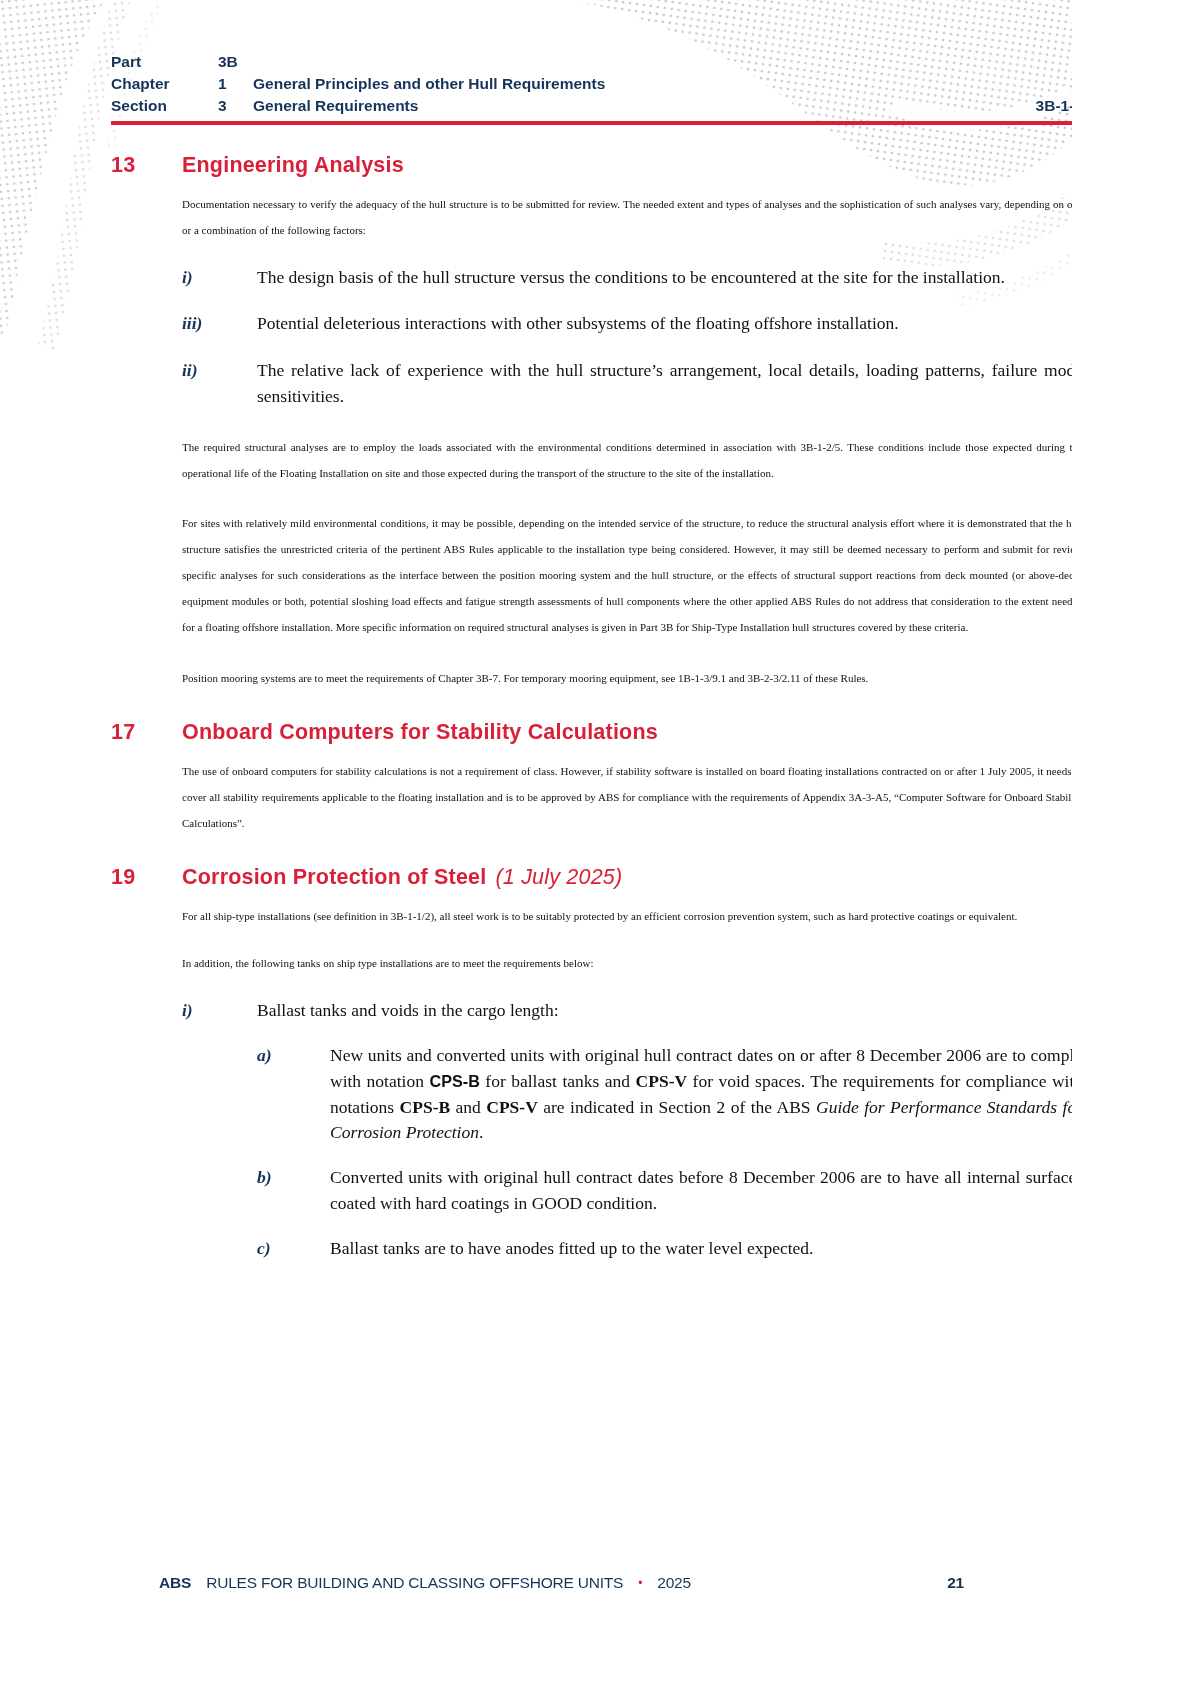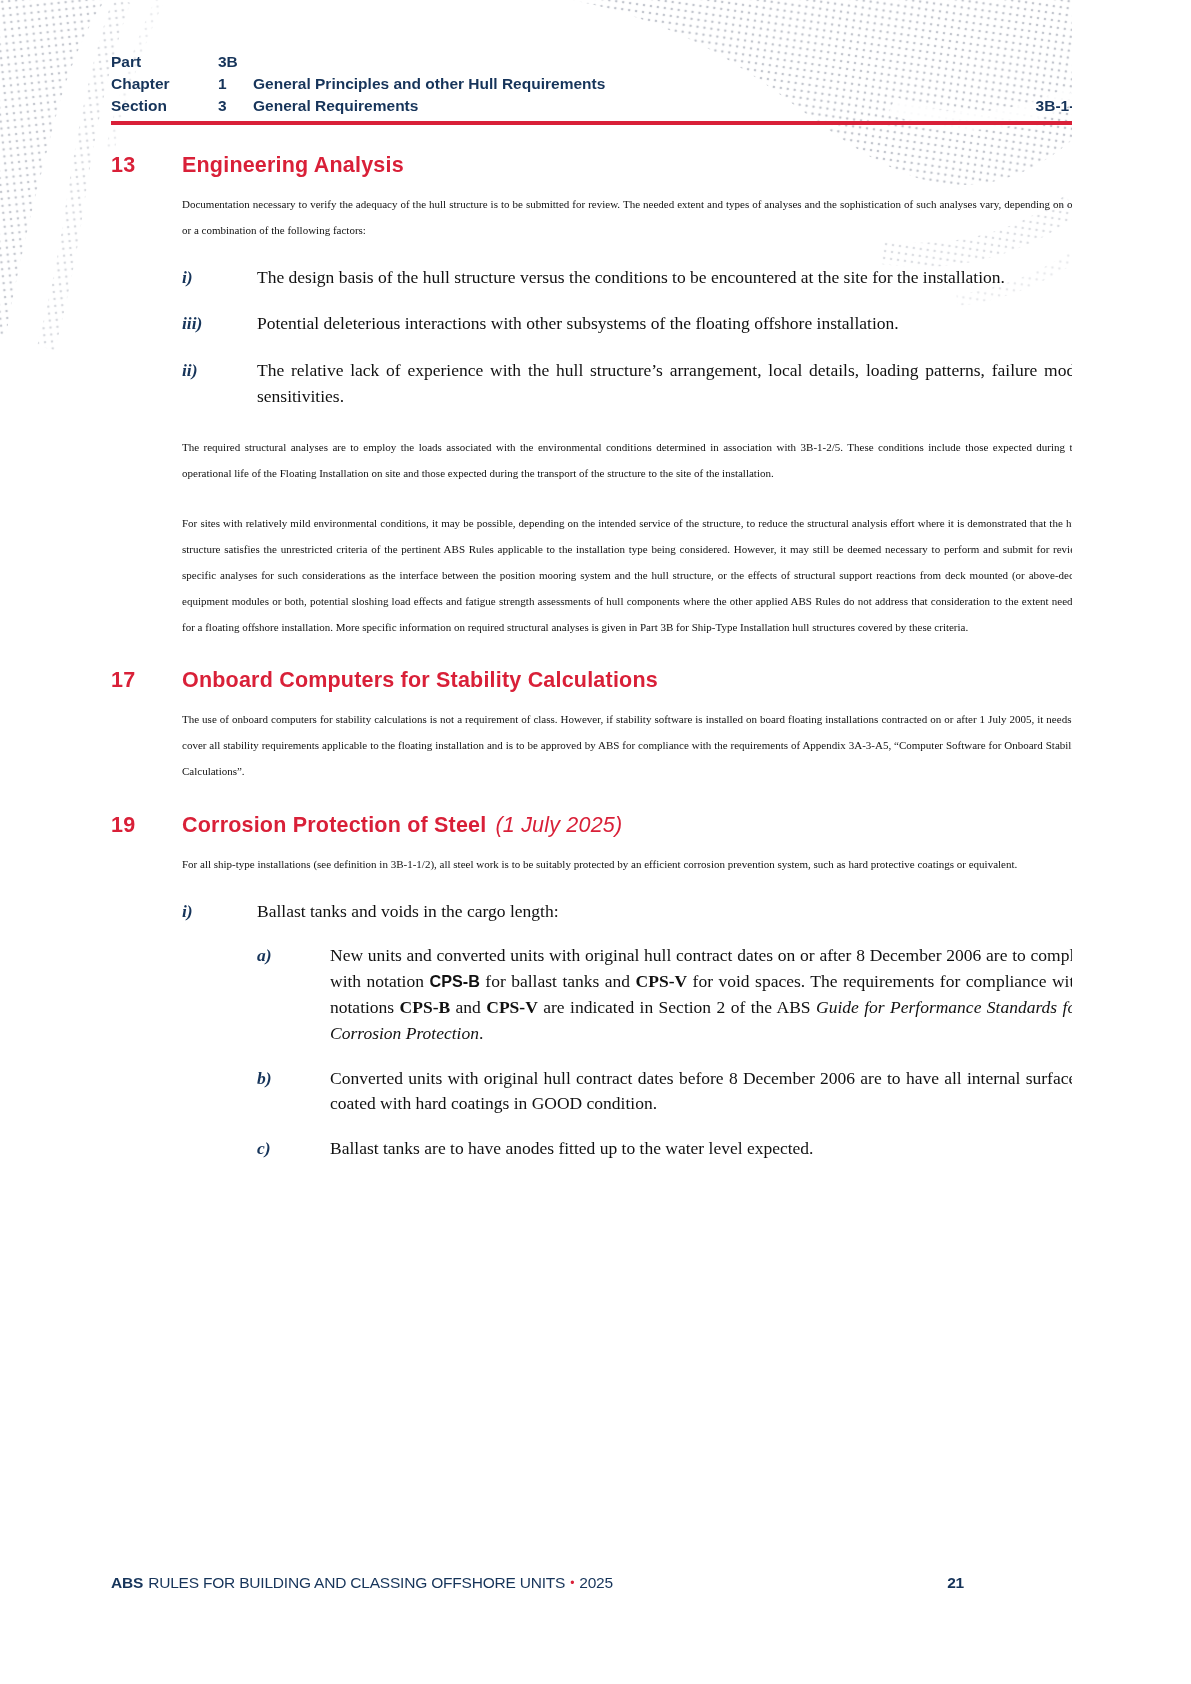--- a/index.html
+++ b/index.html
@@ -78,21 +78,21 @@
   
   .footer {
     position: absolute;
     left: 111px; right: 108px; top: 1574px;
     display: flex; justify-content: space-between; align-items: baseline;
     font-family: "Liberation Sans", sans-serif;
     font-size: 15.5px;
     letter-spacing: -0.2px;
     color: var(--navy, #16345a);
   }
-  .footer-left { display: flex; align-items: center; gap: 5px; }
+  .footer-left { display: flex; align-items: center; gap: 15px; margin-left: 48px; }
   .brand { font-weight: bold; }
   .bullet { color: var(--accent-red, #d92038); font-size: 12px; }
   .pageno { font-weight: bold; }
 </style>
 </head>
 <body>
 
 <div class="page">
 
   <svg class="deco deco-left" width="240" height="355" viewBox="0 0 240 355" aria-hidden="true">
@@ -157,20 +157,23 @@
         <div class="li">
           <span class="li-marker">ii)</span>
           <span class="li-text">The relative lack of experience with the hull structure’s arrangement, local details, loading patterns, failure mode sensitivities.</span>
         </div>
         <p class="para" style="margin-top:25px">The required structural analyses are to employ the loads associated with the environmental conditions determined in association with 3B-1-2/5. These conditions include those expected during the operational life of the Floating Installation on site and those expected during the transport of the structure to the site of the installation.</p>
         <p class="para" style="margin-top:25px">For sites with relatively mild environmental conditions, it may be possible, depending on the intended service of the structure, to reduce the structural analysis effort where it is demonstrated that the hull structure satisfies the unrestricted criteria of the pertinent ABS Rules applicable to the installation type being considered. However, it may still be deemed necessary to perform and submit for review specific analyses for such considerations as the interface between the position mooring system and the hull structure, or the effects of structural support reactions from deck mounted (or above-deck) equipment modules or both, potential sloshing load effects and fatigue strength assessments of hull components where the other applied ABS Rules do not address that consideration to the extent needed for a floating offshore installation. More specific information on required structural analyses is given in Part 3B for Ship-Type Installation hull structures covered by these criteria.</p>
       </div>
     </div>
 
     <div class="sec">
+      <div class="sec-body">
+        <p class="para">Position mooring systems are to meet the requirements of Chapter 3B-7. For temporary mooring equipment, see 1B-1-3/9.1 and 3B-2-3/2.11 of these Rules.</p>
+      </div>
     </div>
 
     <div class="sec">
       <div class="sec-head">
         <span class="sec-num">17</span>
         <span class="sec-title-wrap"><span>Onboard Computers for Stability Calculations</span></span>
       </div>
       <div class="sec-body">
         <p class="para">The use of onboard computers for stability calculations is not a requirement of class. However, if stability software is installed on board floating installations contracted on or after 1 July 2005, it needs to cover all stability requirements applicable to the floating installation and is to be approved by ABS for compliance with the requirements of Appendix 3A-3-A5, “Computer Software for Onboard Stability Calculations”.</p>
       </div>
@@ -178,20 +181,21 @@
 
     <div class="sec">
       <div class="sec-head">
         <span class="sec-num">19</span>
         <span class="sec-title-wrap">
           <span>Corrosion Protection of Steel</span><span class="sec-suffix">(1 July 2025)</span>
         </span>
       </div>
       <div class="sec-body">
         <p class="para">For all ship-type installations (see definition in 3B-1-1/2), all steel work is to be suitably protected by an efficient corrosion prevention system, such as hard protective coatings or equivalent.</p>
+        <p class="para" style="margin-top:22px">In addition, the following tanks on ship type installations are to meet the requirements below:</p>
         <div class="li">
           <span class="li-marker">i)</span>
           <span class="li-text">Ballast tanks and voids in the cargo length:</span>
         </div>
         <div class="sublist">
           <div class="li">
             <span class="li-marker">a)</span>
             <span class="li-text"><span class="normal">New units and converted units with original hull contract dates on or after 8 December 2006 are to comply with notation </span><span class="bold-sans">CPS-B</span><span class="normal"> for ballast tanks and </span><span class="bold-serif">CPS-V</span><span class="normal"> for void spaces. The requirements for compliance with notations </span><span class="bold-serif">CPS-B</span><span class="normal"> and </span><span class="bold-serif">CPS-V</span><span class="normal"> are indicated in Section 2 of the ABS </span><span class="italic">Guide for Performance Standards for Corrosion Protection</span><span class="normal">.</span></span>
           </div>
           <div class="li">

